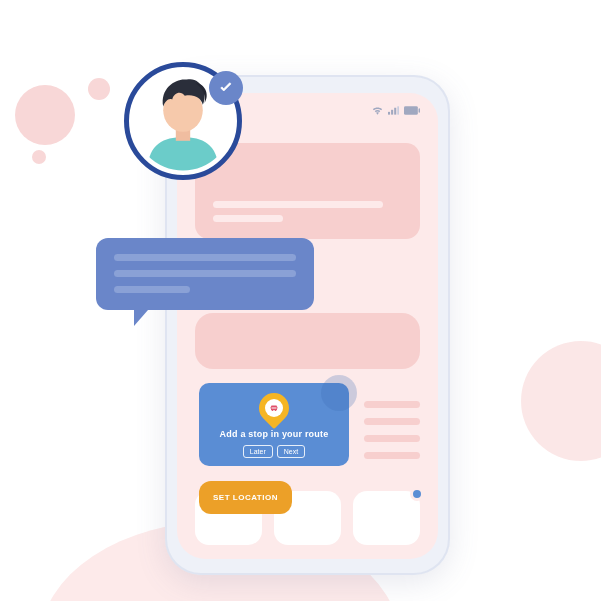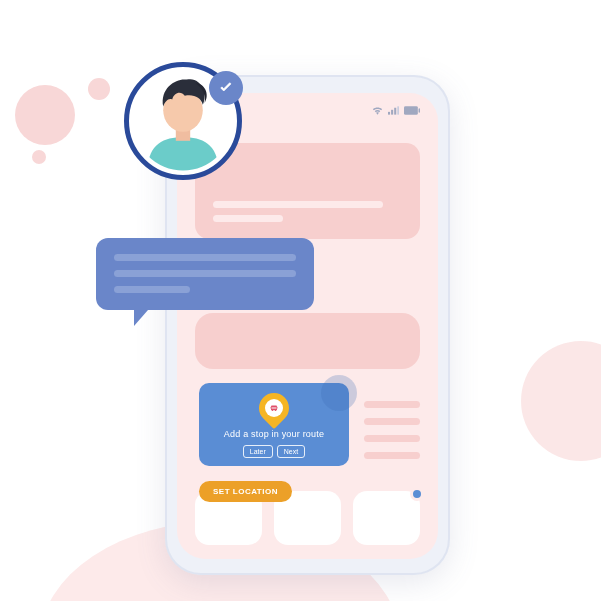--- a/index.html
+++ b/index.html
@@ -91,40 +91,40 @@
   .pin-inner {
     position: absolute;
     left: 50%; top: 50%;
     transform: translate(-50%,-50%) rotate(45deg);
     width: 18px; height: 18px;
     background: #fff;
     border-radius: 50%;
     display: flex; align-items: center; justify-content: center;
   }
   .pin-inner svg { width: 12px; height: 12px; }
-  .tooltip-title { font-size: 9px; font-weight: 400; margin-bottom: 6px; letter-spacing: 0.2px; }
+  .tooltip-title { font-size: 9px; font-weight: 700; margin-bottom: 6px; letter-spacing: 0.2px; }
   .tooltip-btns { display: flex; gap: 4px; justify-content: center; }
   .mini-btn {
     font-size: 7px;
     padding: 2px 6px;
     border: 1px solid rgba(255,255,255,0.85);
     border-radius: 3px;
     color: #fff;
     background: transparent;
   }
   .set-location {
     position: absolute;
     left: 22px;
     top: 388px;
     background: #eca028;
     color: #fff;
     font-size: 8px;
     letter-spacing: 0.5px;
     font-weight: 600;
-    padding: 6px 14px;
+    padding: 12px 14px;
     border-radius: 12px;
     z-index: 2;
   }
 
   .side-lines { position: absolute; right: 18px; top: 308px; width: 56px; }
   .side-lines div { height: 7px; background: #f7cfce; border-radius: 4px; margin-bottom: 10px; }
 
   .bottom-row {
     position: absolute;
     left: 18px; right: 18px; bottom: 14px;

